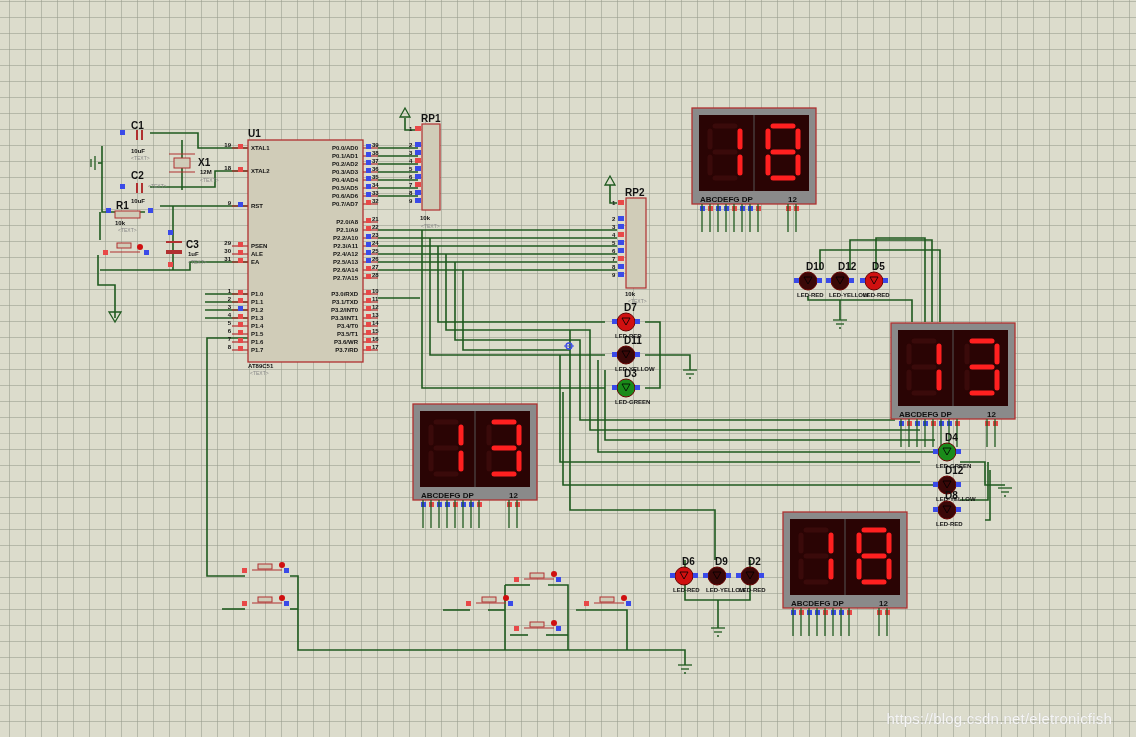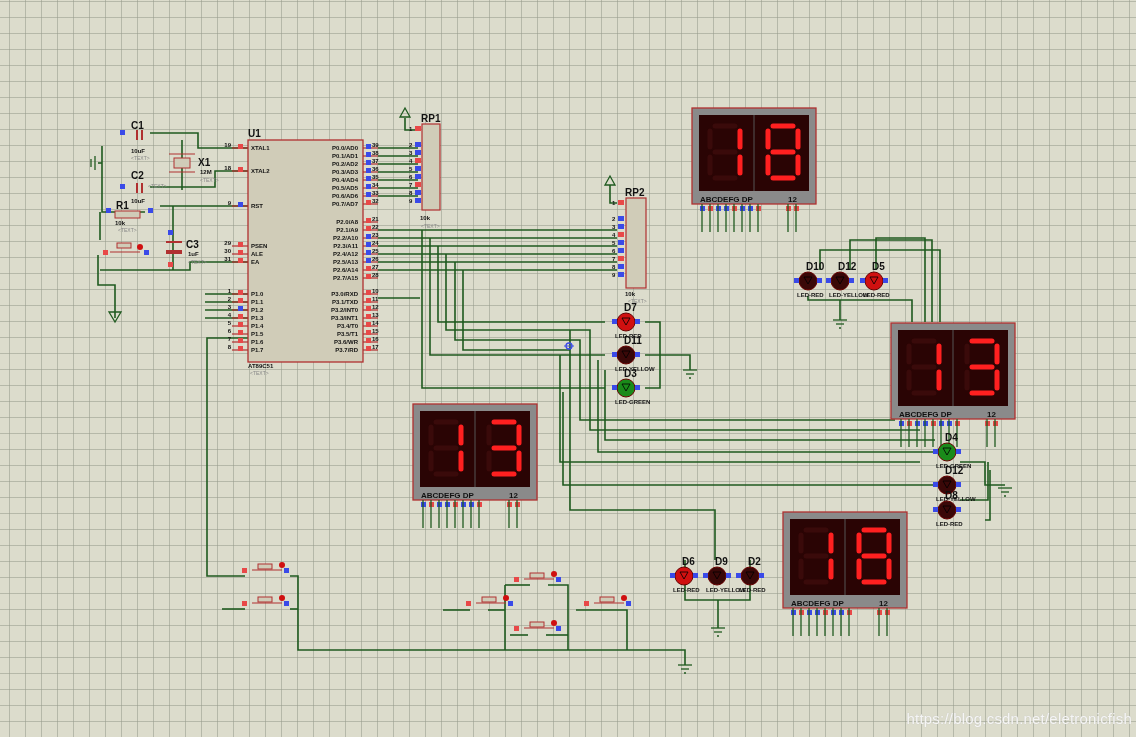--- a/index.html
+++ b/index.html
@@ -9,21 +9,21 @@
       linear-gradient(to right, rgba(150,155,140,0.55) 1px, transparent 1px),
       linear-gradient(to bottom, rgba(150,155,140,0.55) 1px, transparent 1px);
     background-size:16px 16px;background-position:9px 1px;
     font-family:"DejaVu Sans",sans-serif;}
   svg#schem{position:absolute;left:0;top:0;}
   .wire{stroke:#1f5a1f;stroke-width:1.6;fill:none;}
   .red{stroke:#b03030;stroke-width:1.2;fill:none;}
   .lbl{font-family:"Liberation Sans",sans-serif;font-size:10px;fill:#111;font-weight:bold;}
   .tiny{font-family:"Liberation Sans",sans-serif;font-size:6px;fill:#111;font-weight:bold;}
   .txt{font-family:"Liberation Sans",sans-serif;font-size:5px;fill:#888;}
-  .watermark{position:absolute;right:4px;bottom:10px;color:rgba(255,255,255,0.85);
+  .watermark{position:absolute;right:24px;bottom:10px;color:rgba(255,255,255,0.85);
     font-family:"Liberation Sans",sans-serif;font-size:15px;letter-spacing:0.2px;
     text-shadow:0 0 1px #bbb;}
 </style>
 </head>
 <body>
 
 <svg id="schem" width="1136" height="737">
 
   <g>
 

